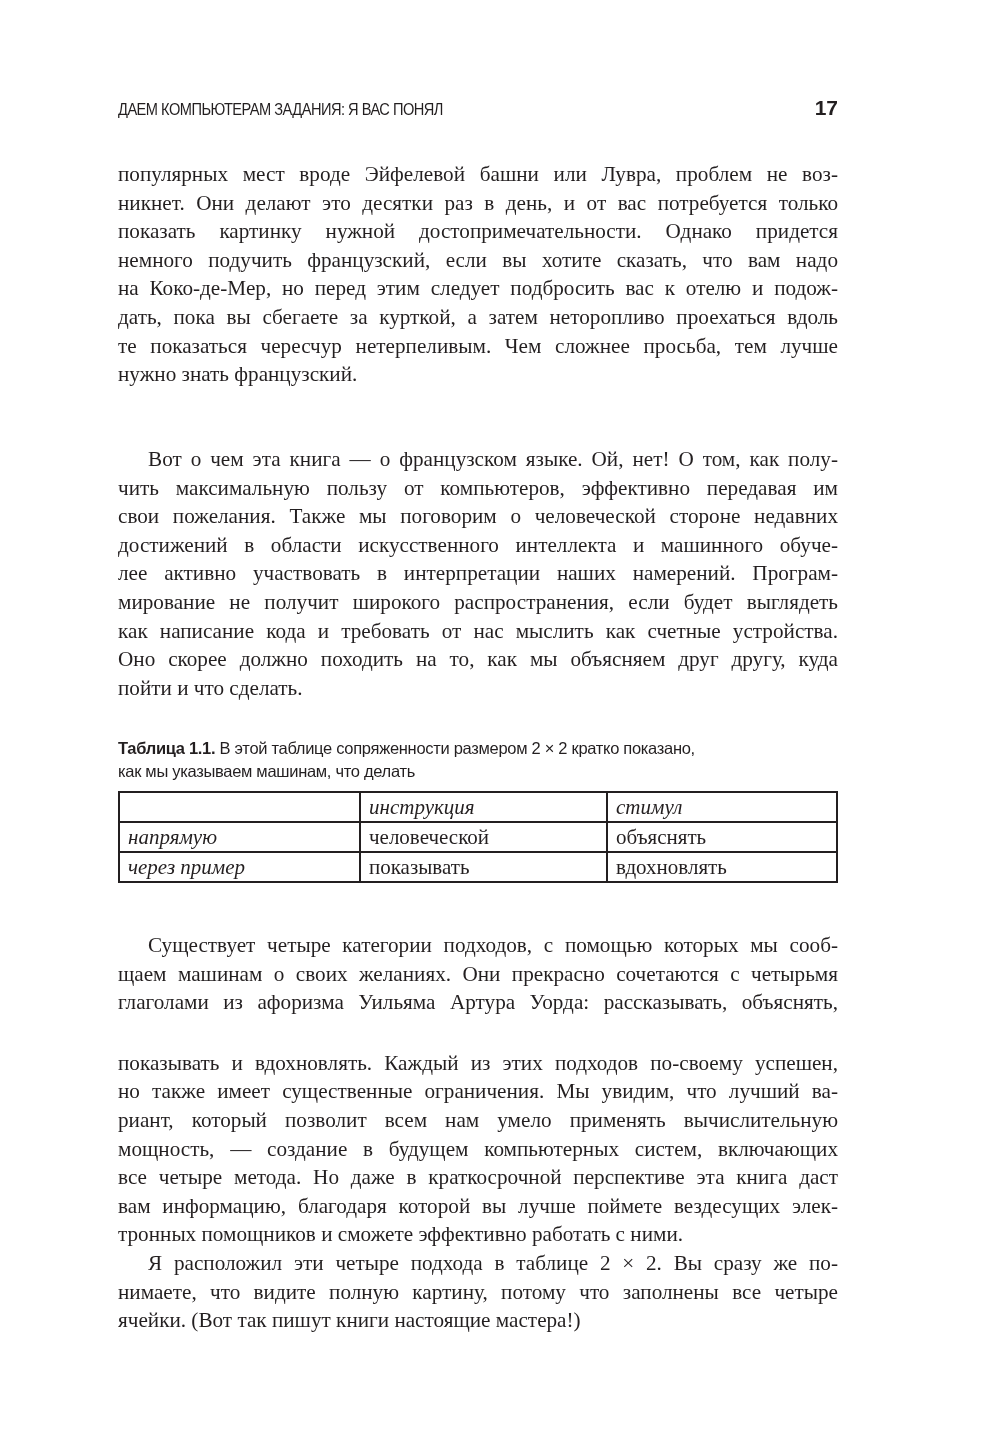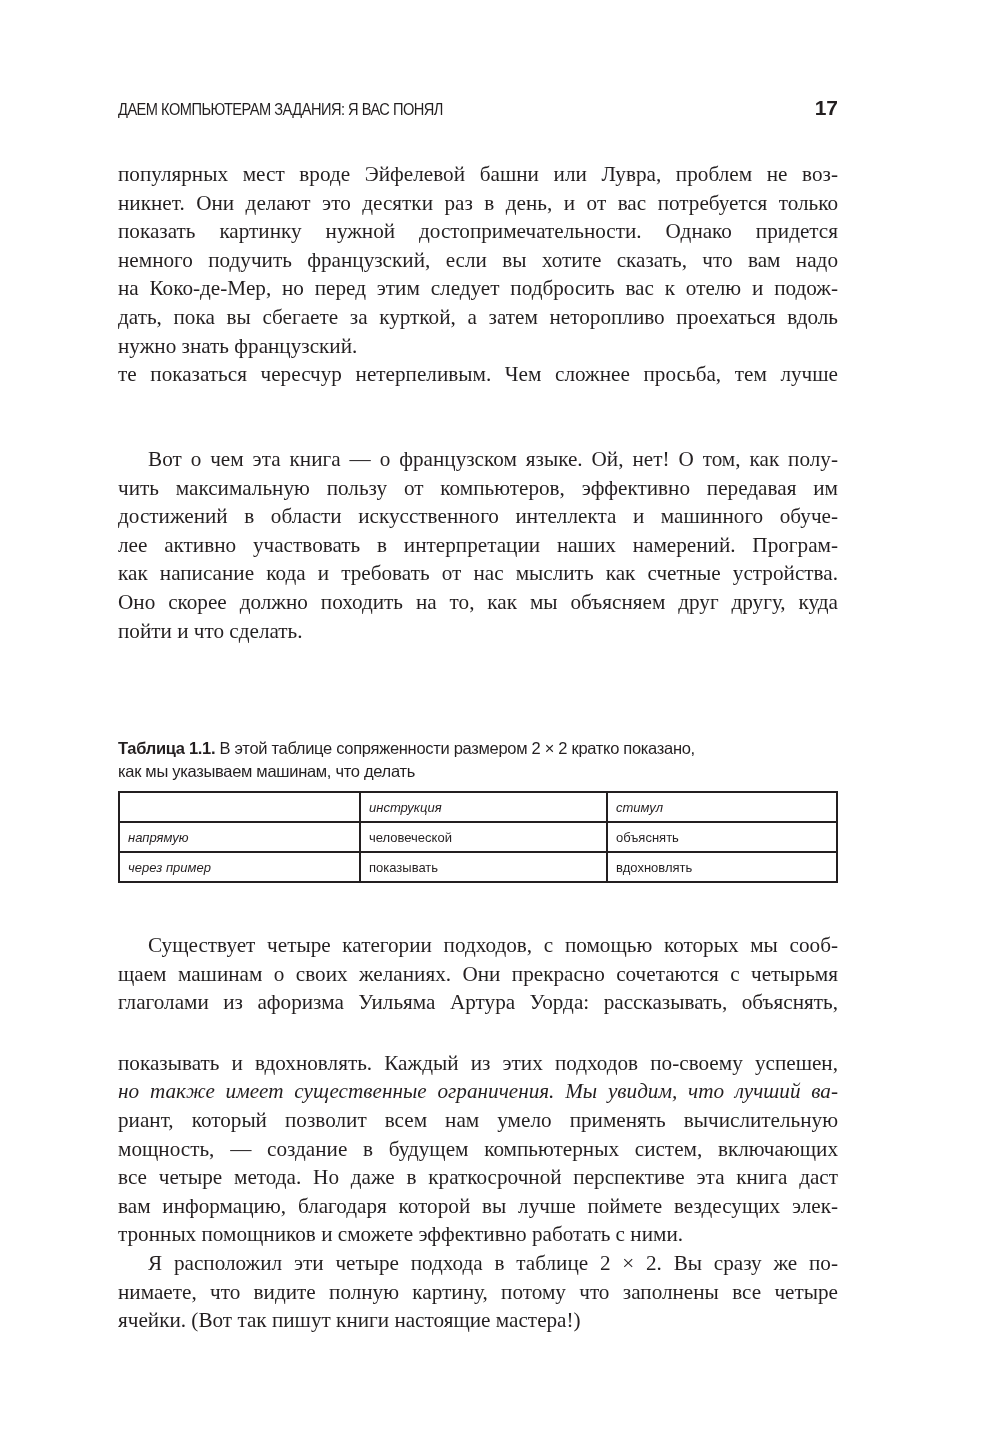--- a/index.html
+++ b/index.html
@@ -29,21 +29,21 @@
     .block2 { top: 445px; }
     .caption {
       position: absolute; left: 118px; top: 737px; width: 720px;
       font-family: "Liberation Sans", sans-serif; font-size: 16.5px; line-height: 23px;
       letter-spacing: -0.3px;
     }
     .caption b { font-weight: bold; }
     table.contingency {
       position: absolute; left: 118px; top: 791px; width: 720px;
       border-collapse: collapse;
-      font-family: Liberation Sans, sans-serif; font-size: 13px;
+      font-family: Liberation Serif, serif; font-size: 21px;
     }
     table.contingency td {
       border: 2px solid #231f20; height: 28px; padding: 0 8px; vertical-align: middle;
     }
     table.contingency td.c0 { width: 223px; border-radius: 6px; }
     table.contingency td.c1 { width: 229px; }
     .italic { font-style: italic; }
     .block3 { top: 931px; }
   </style>
 </head>
@@ -55,31 +55,33 @@
 </div>
 
 <div class="body-text block1">
   <p>
     <span class="line" style="display: block;"><span style="white-space: nowrap; margin-top: 19px;">популярных мест вроде Эйфелевой башни или Лувра, проблем не воз-</span></span>
     <span class="line" style="display: block;"><span style="white-space: nowrap;">никнет. Они делают это десятки раз в день, и от вас потребуется только</span></span>
     <span class="line" style="display: block;"><span style="white-space: nowrap;">показать картинку нужной достопримечательности. Однако придется</span></span>
     <span class="line" style="display: block;"><span style="white-space: nowrap;">немного подучить французский, если вы хотите сказать, что вам надо</span></span>
     <span class="line" style="display: block;"><span style="white-space: nowrap;">на Коко-де-Мер, но перед этим следует подбросить вас к отелю и подож-</span></span>
     <span class="line" style="display: block;"><span style="white-space: nowrap;">дать, пока вы сбегаете за курткой, а затем неторопливо проехаться вдоль</span></span>
+    <span class="line" style="display: block;"><span style="white-space: nowrap;">те показаться чересчур нетерпеливым. Чем сложнее просьба, тем лучше</span></span>
     <span class="line last">нужно знать французский.</span>
-    <span class="line" style="display: block;"><span style="white-space: nowrap;">те показаться чересчур нетерпеливым. Чем сложнее просьба, тем лучше</span></span>
   </p>
 </div>
 
 <div class="body-text block2">
   <p>
     <span class="line" style="padding-left: 30px; display: block;"><span style="white-space: nowrap;">Вот о чем эта книга — о французском языке. Ой, нет! О том, как полу-</span></span>
     <span class="line" style="display: block;"><span style="white-space: nowrap;">чить максимальную пользу от компьютеров, эффективно передавая им</span></span>
+    <span class="line" style="display: block;"><span style="white-space: nowrap;">свои пожелания. Также мы поговорим о человеческой стороне недавних</span></span>
     <span class="line" style="display: block;"><span style="white-space: nowrap;">достижений в области искусственного интеллекта и машинного обуче-</span></span>
     <span class="line" style="display: block;"><span style="white-space: nowrap;">лее активно участвовать в интерпретации наших намерений. Програм-</span></span>
+    <span class="line" style="display: block;"><span style="white-space: nowrap;">мирование не получит широкого распространения, если будет выглядеть</span></span>
     <span class="line" style="display: block;"><span style="white-space: nowrap;">как написание кода и требовать от нас мыслить как счетные устройства.</span></span>
     <span class="line" style="display: block;"><span style="white-space: nowrap;">Оно скорее должно походить на то, как мы объясняем друг другу, куда</span></span>
     <span class="line last">пойти и что сделать.</span>
   </p>
 </div>
 
 <div class="caption">
   <b>Таблица 1.1.</b><span> В этой таблице сопряженности размером 2 × 2 кратко показано,</span><br>
   <span>как мы указываем машинам, что делать</span>
 </div>
@@ -103,21 +105,21 @@
   </tr>
 </tbody>
   </table>
 
 <div class="body-text block3">
   <p>
     <span class="line" style="padding-left: 30px; display: block;"><span style="white-space: nowrap;">Существует четыре категории подходов, с помощью которых мы сооб-</span></span>
     <span class="line" style="display: block;"><span style="white-space: nowrap;">щаем машинам о своих желаниях. Они прекрасно сочетаются с четырьмя</span></span>
     <span class="line" style="display: block;"><span style="white-space: nowrap;">глаголами из афоризма Уильяма Артура Уорда: рассказывать, объяснять,</span></span>
     <span class="line" style="display: block; margin-top: 32px;"><span style="white-space: nowrap;">показывать и вдохновлять. Каждый из этих подходов по-своему успешен,</span></span>
-    <span class="line" style="display: block; font-style: italic;"><span style="white-space: nowrap;">но также имеет существенные ограничения. Мы увидим, что лучший ва-</span></span>
+    <span class="line" style="display: block;"><span style="white-space: nowrap;">но также имеет существенные ограничения. Мы увидим, что лучший ва-</span></span>
     <span class="line" style="display: block;"><span style="white-space: nowrap;">риант, который позволит всем нам умело применять вычислительную</span></span>
     <span class="line" style="display: block;"><span style="white-space: nowrap;">мощность, — создание в будущем компьютерных систем, включающих</span></span>
     <span class="line" style="display: block;"><span style="white-space: nowrap;">все четыре метода. Но даже в краткосрочной перспективе эта книга даст</span></span>
     <span class="line" style="display: block;"><span style="white-space: nowrap;">вам информацию, благодаря которой вы лучше поймете вездесущих элек-</span></span>
     <span class="line last">тронных помощников и сможете эффективно работать с ними.</span>
   </p>
   <p>
     <span class="line" style="padding-left: 30px; display: block;"><span style="white-space: nowrap;">Я расположил эти четыре подхода в таблице 2 × 2. Вы сразу же по-</span></span>
     <span class="line" style="display: block;"><span style="white-space: nowrap;">нимаете, что видите полную картину, потому что заполнены все четыре</span></span>
     <span class="line last">ячейки. (Вот так пишут книги настоящие мастера!)</span>

